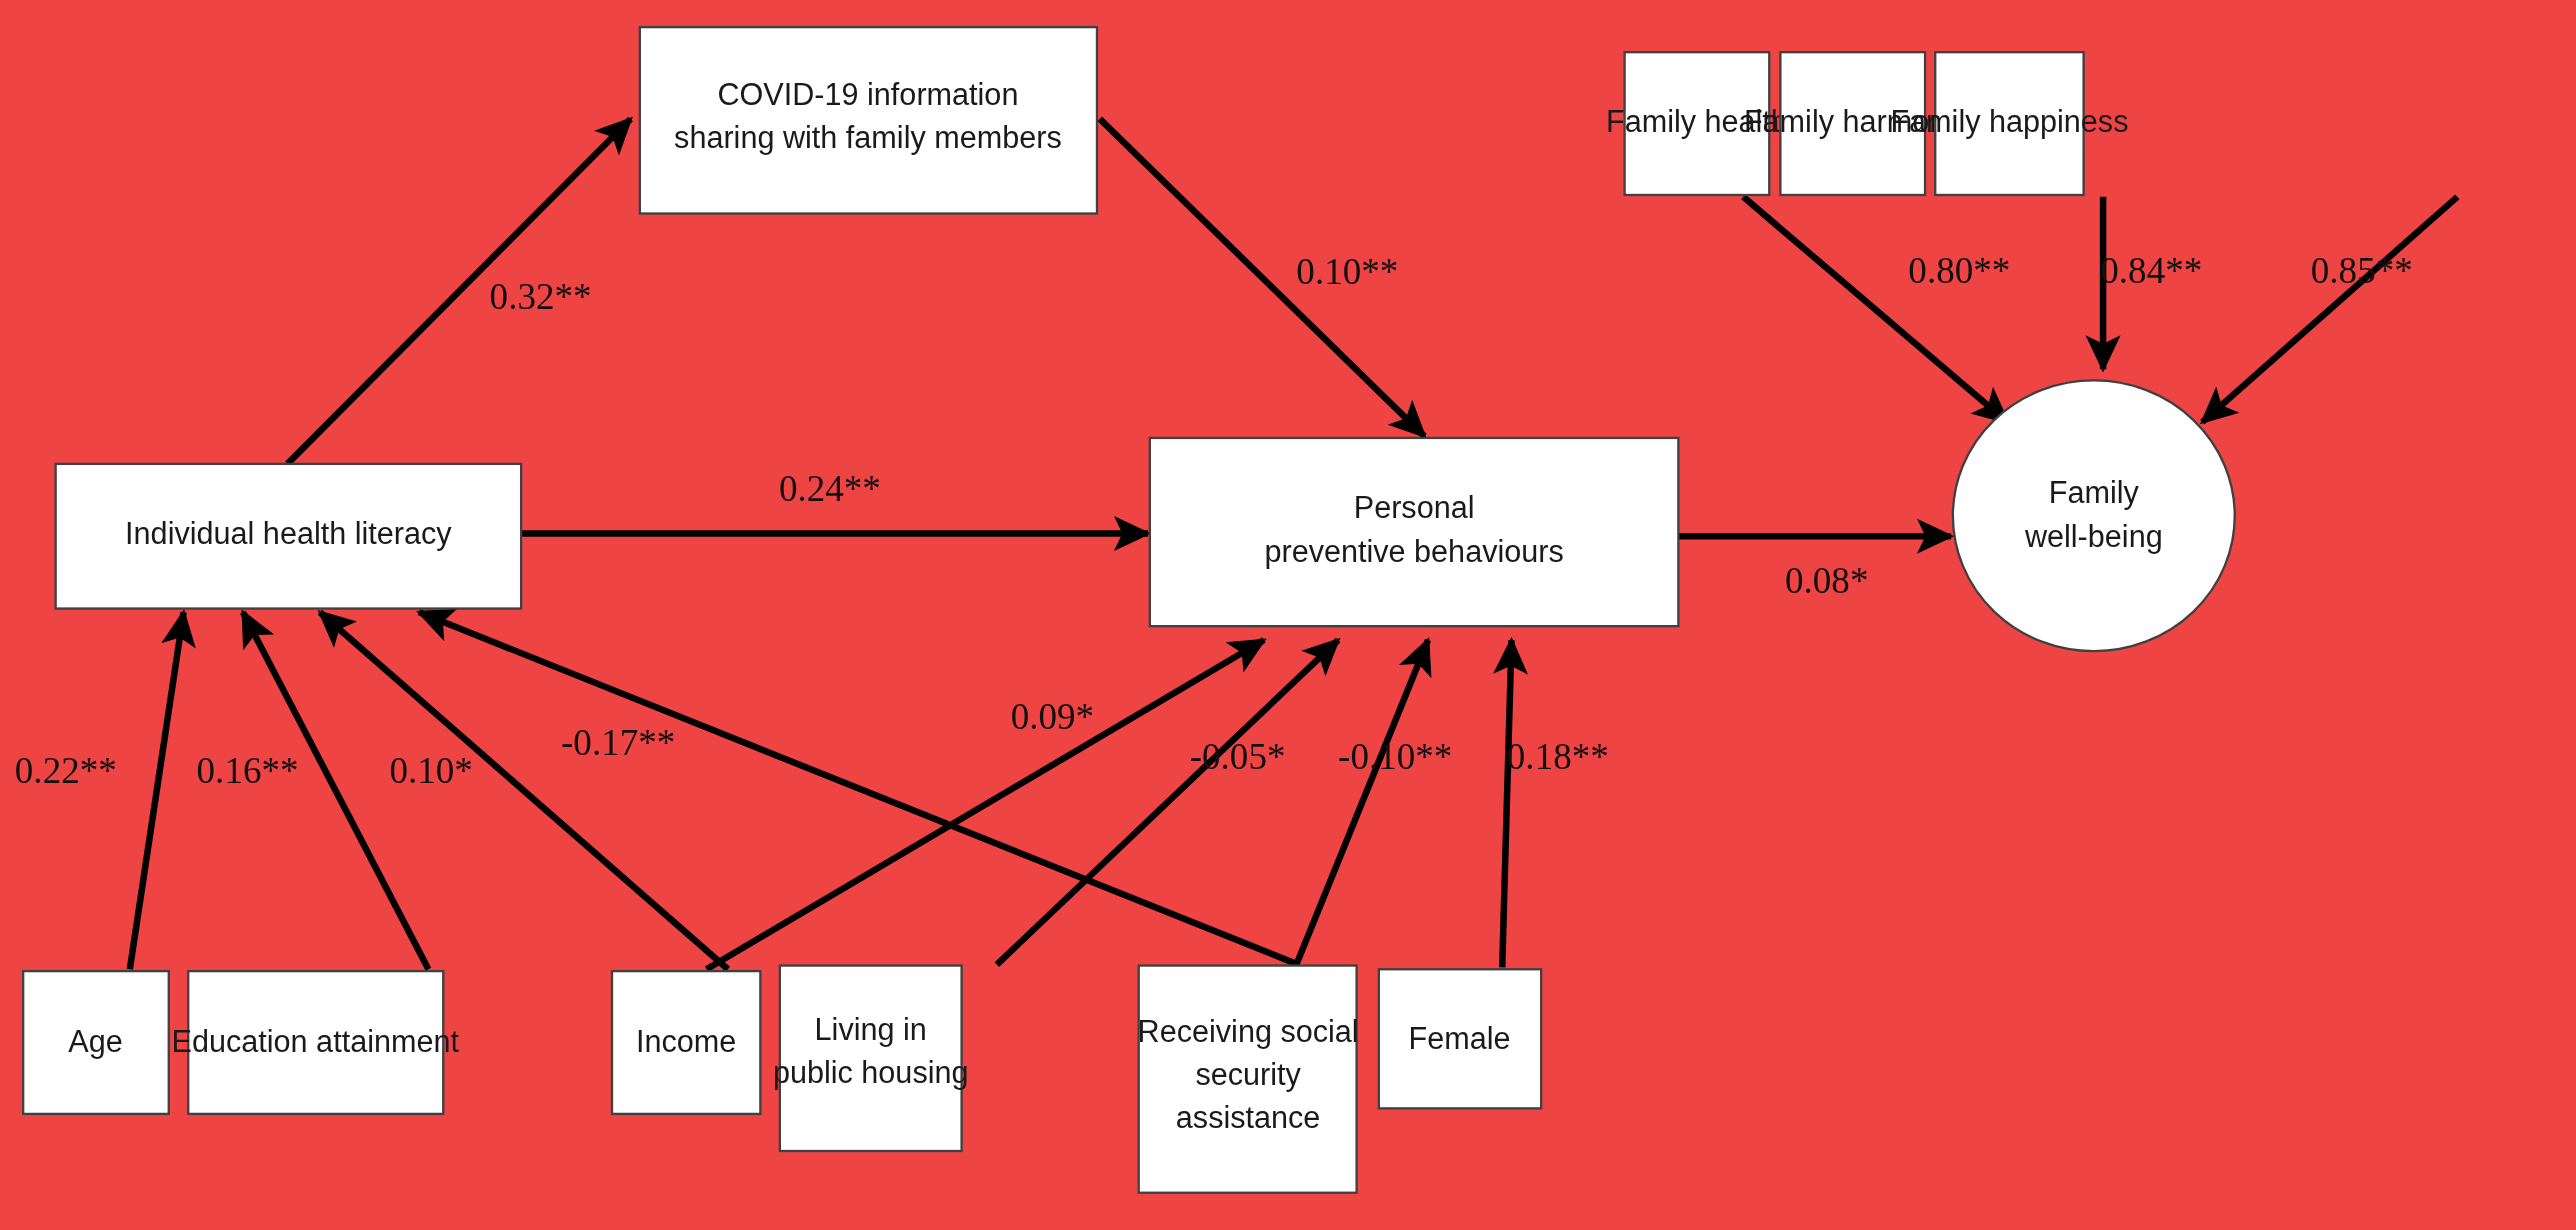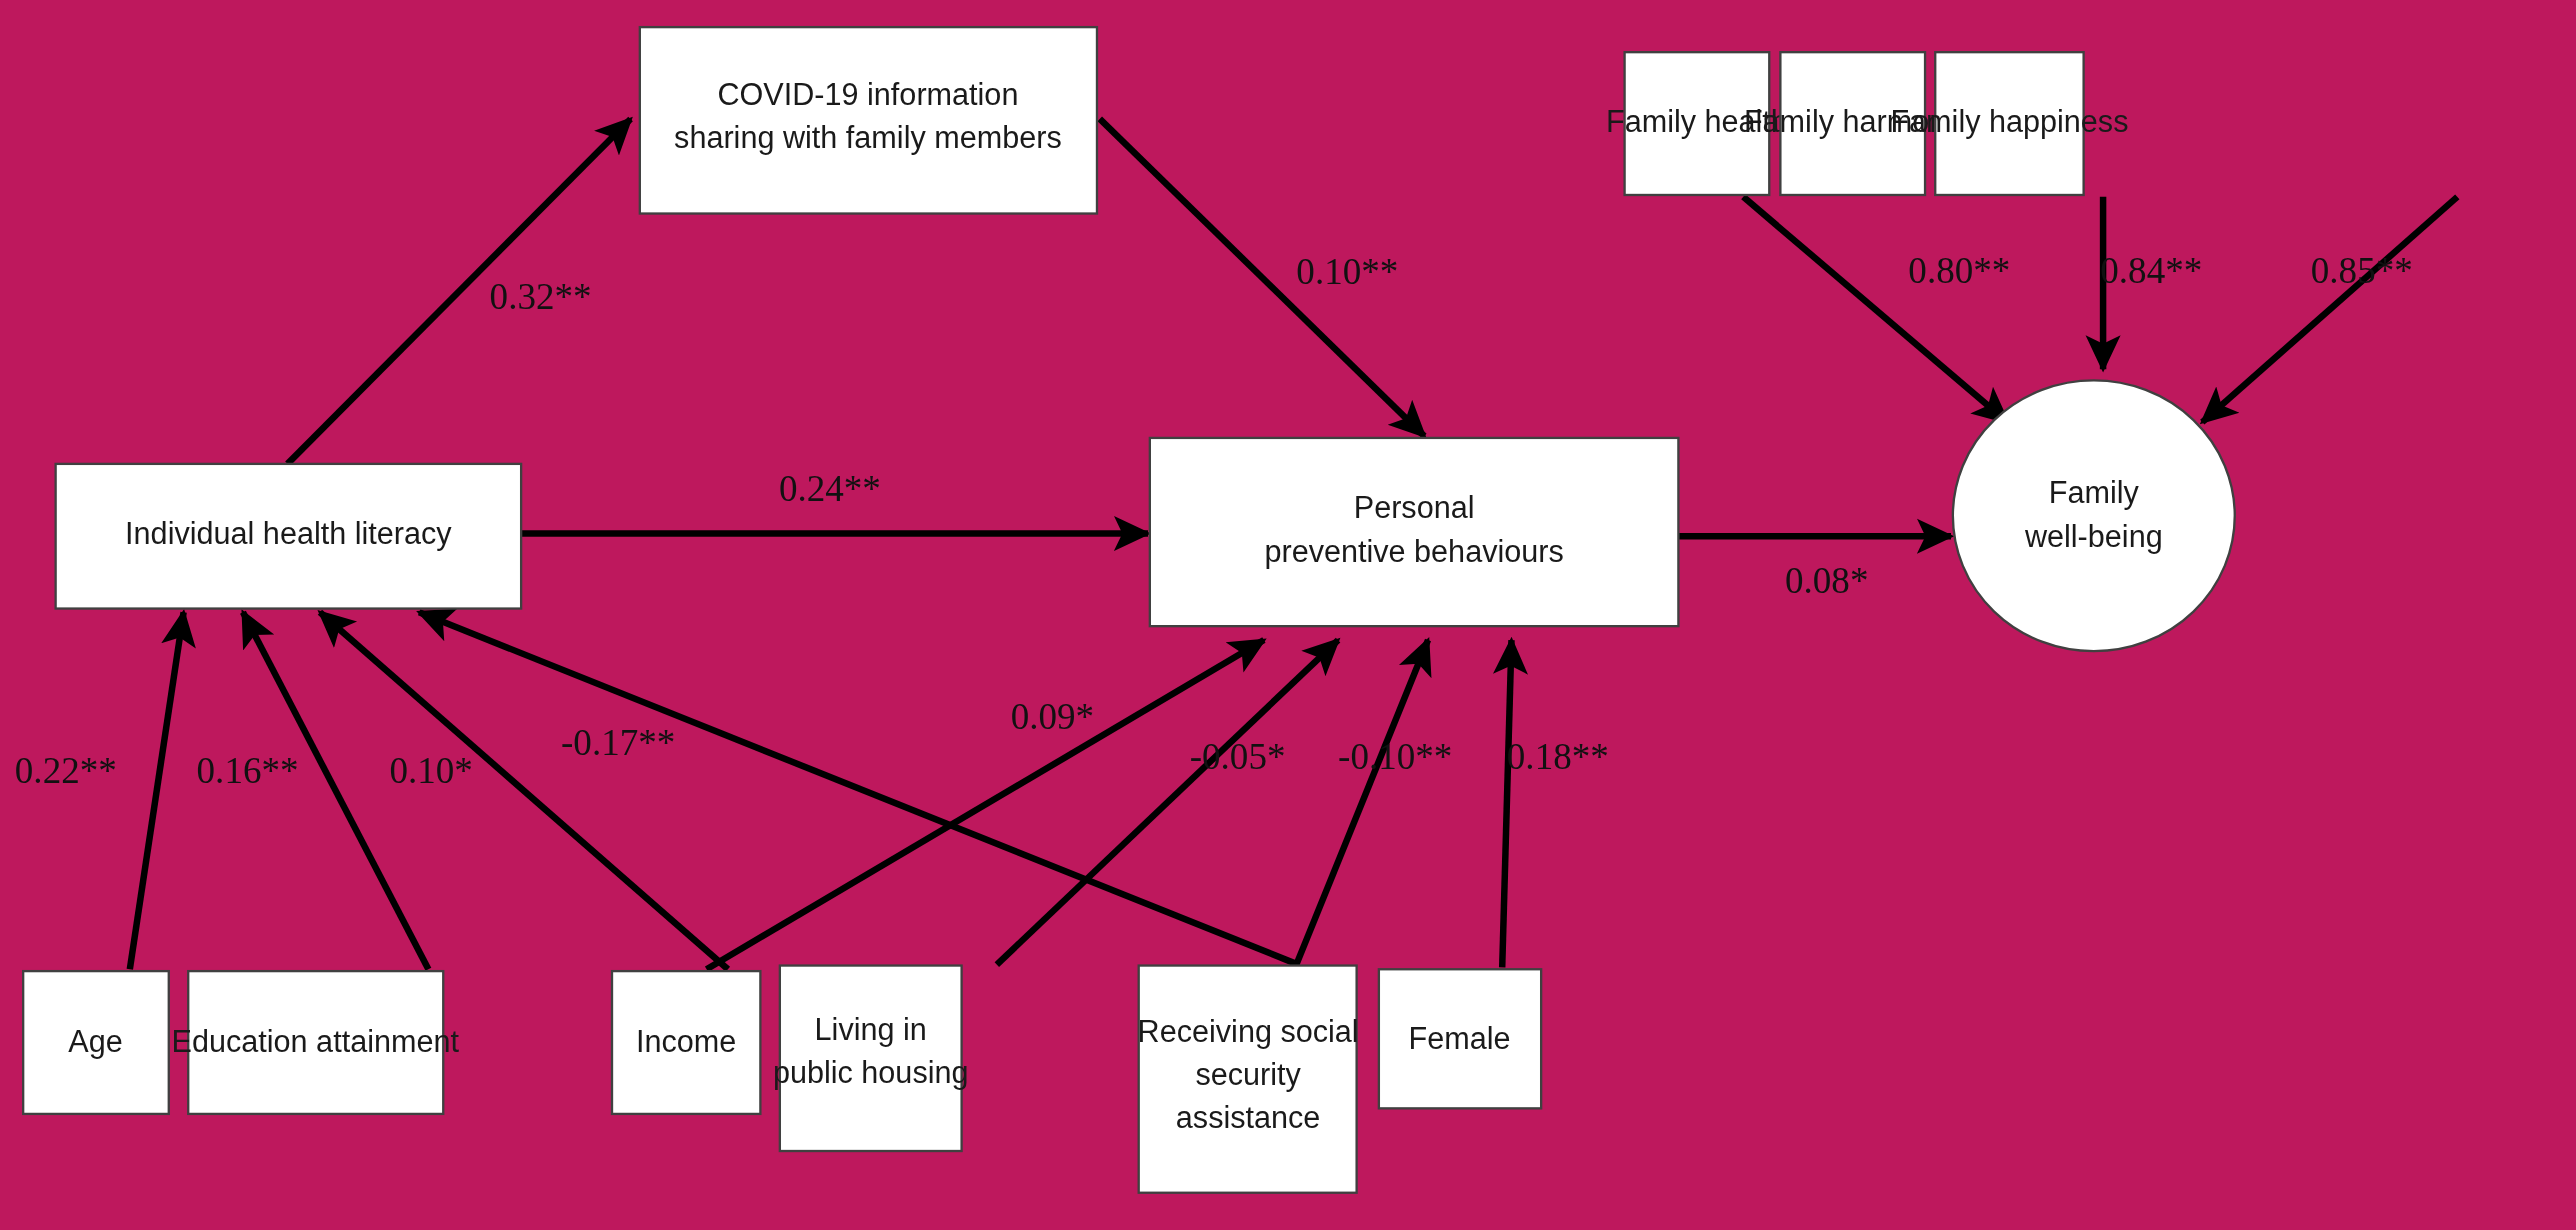--- a/index.html
+++ b/index.html
@@ -7,21 +7,21 @@
     padding: 0;
     background: #ffffff;
   }
   body {
     font-family: "Liberation Sans", sans-serif;
   }
   #diagram-root {
     position: relative;
     width: 2576px;
     height: 1231px;
-    background: #be185d;
+    background: #ef4444;
     overflow: hidden;
   }
   svg#sem-canvas {
     position: absolute;
     top: 0;
     left: 0;
     width: 2576px;
     height: 1231px;
   }
   .node-rect {

